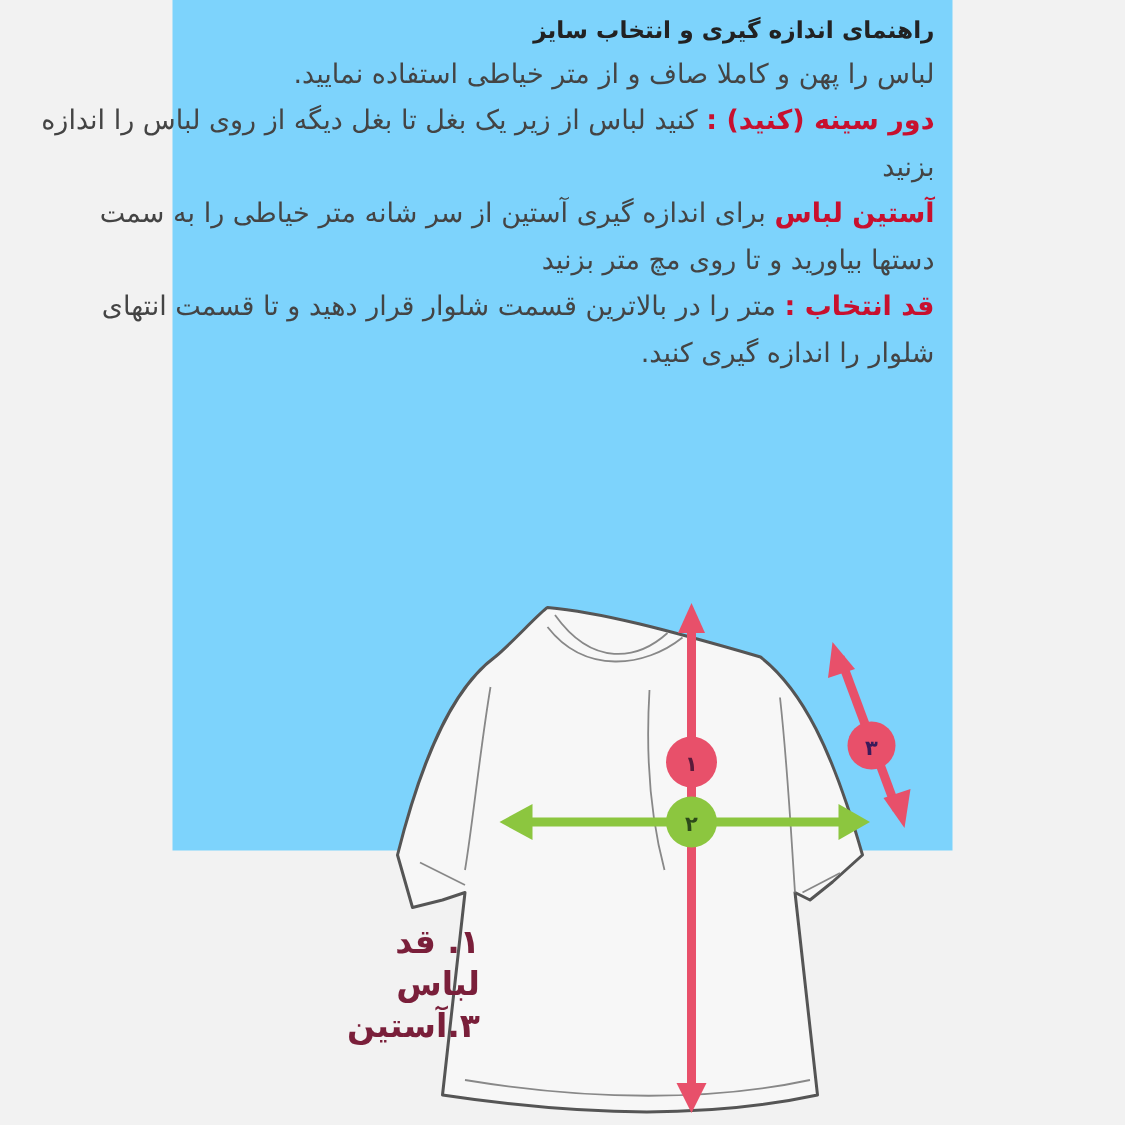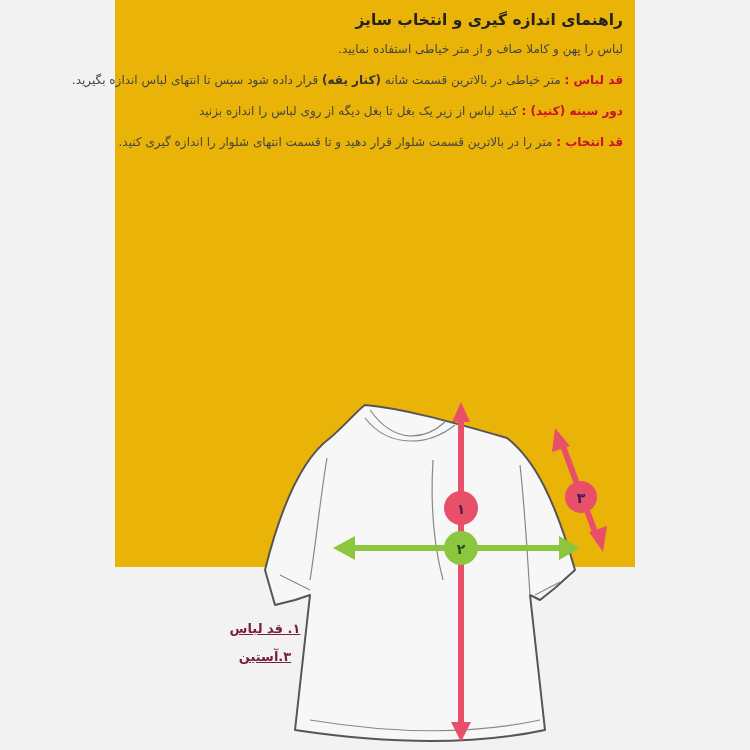--- a/index.html
+++ b/index.html
@@ -1,38 +1,38 @@
 <!DOCTYPE html>
 <html><head>
 <meta charset="utf-8">
 <style>
   html, body { margin:0; padding:0; }
   body { width:750px; height:750px; background:#f2f2f2; overflow:hidden; position:relative; font-family:"DejaVu Sans", sans-serif; }
-  .page { position:absolute; left:115px; top:0; width:520px; height:567px; background:#eab308; }
+  .page { position:absolute; left:115px; top:0; width:520px; height:567px; background:#7dd3fc; }
   .text { position:absolute; right:12px; top:6px; width:600px; direction:rtl; text-align:right; }
   .title { font-size:15.5px; font-weight:bold; color:#222; line-height:28px; margin:0; }
-  .p { font-size:12px; color:#444; line-height:31px; margin:0; }
+  .p { font-size:18px; color:#444; line-height:31px; margin:0; }
   .lbl { color:#c8102e; font-weight:bold; }
   .bold { font-weight:bold; color:#333; }
   .diagram { position:absolute; left:0; top:400px; width:520px; height:350px; }
-  .legend { position:absolute; left:95px; top:615px; direction:rtl; text-align:center; font-weight:bold; color:#7a1f3a; font-size:13px; line-height:28px; width:110px;text-decoration:underline; }
+  .legend { position:absolute; left:95px; top:615px; direction:rtl; text-align:right; font-weight:bold; color:#7a1f3a; font-size:22px; line-height:28px; width:110px; }
 </style>
 </head>
 <body>
 
 <div class="page">
   <div class="text">
     <p class="title">راهنمای اندازه گیری و انتخاب سایز</p>
     <p class="p">لباس را پهن و کاملا صاف و از متر خیاطی استفاده نمایید.</p>
 
     <p class="p">
-      <span class="lbl">قد لباس :</span><span> متر خیاطی در بالاترین قسمت شانه </span><span class="bold">(کنار یقه)</span><span> قرار داده شود سپس تا انتهای لباس اندازه بگیرید.</span>
+      <span class="lbl">دور سینه (کنید) :</span><span> کنید لباس از زیر یک بغل تا بغل دیگه از روی لباس را اندازه بزنید</span>
     </p>
     <p class="p">
-      <span class="lbl">دور سینه (کنید) :</span><span> کنید لباس از زیر یک بغل تا بغل دیگه از روی لباس را اندازه بزنید</span>
+      <span class="lbl">آستین لباس</span><span> برای اندازه گیری آستین از سر شانه متر خیاطی را به سمت دستها بیاورید و تا روی مچ متر بزنید</span>
     </p>
     <p class="p">
       <span class="lbl">قد انتخاب :</span><span> متر را در بالاترین قسمت شلوار قرار دهید و تا قسمت انتهای شلوار را اندازه گیری کنید.</span>
     </p>
   </div>
 
   <svg class="diagram" viewBox="0 0 520 350" width="520" height="350">
     <g fill="#f7f7f7" stroke="#555" stroke-width="2" stroke-linejoin="round">
       <path d="M250,5 C285,8 330,20 392,38 C420,60 440,100 460,170 L440,188 L425,200 L415,195 L420,240 L430,330 C360,345 280,345 180,330 L190,240 L195,195 L180,200 L160,205 L150,170 C165,110 185,60 215,38 C225,30 245,8 250,5 Z"></path>
     </g>

